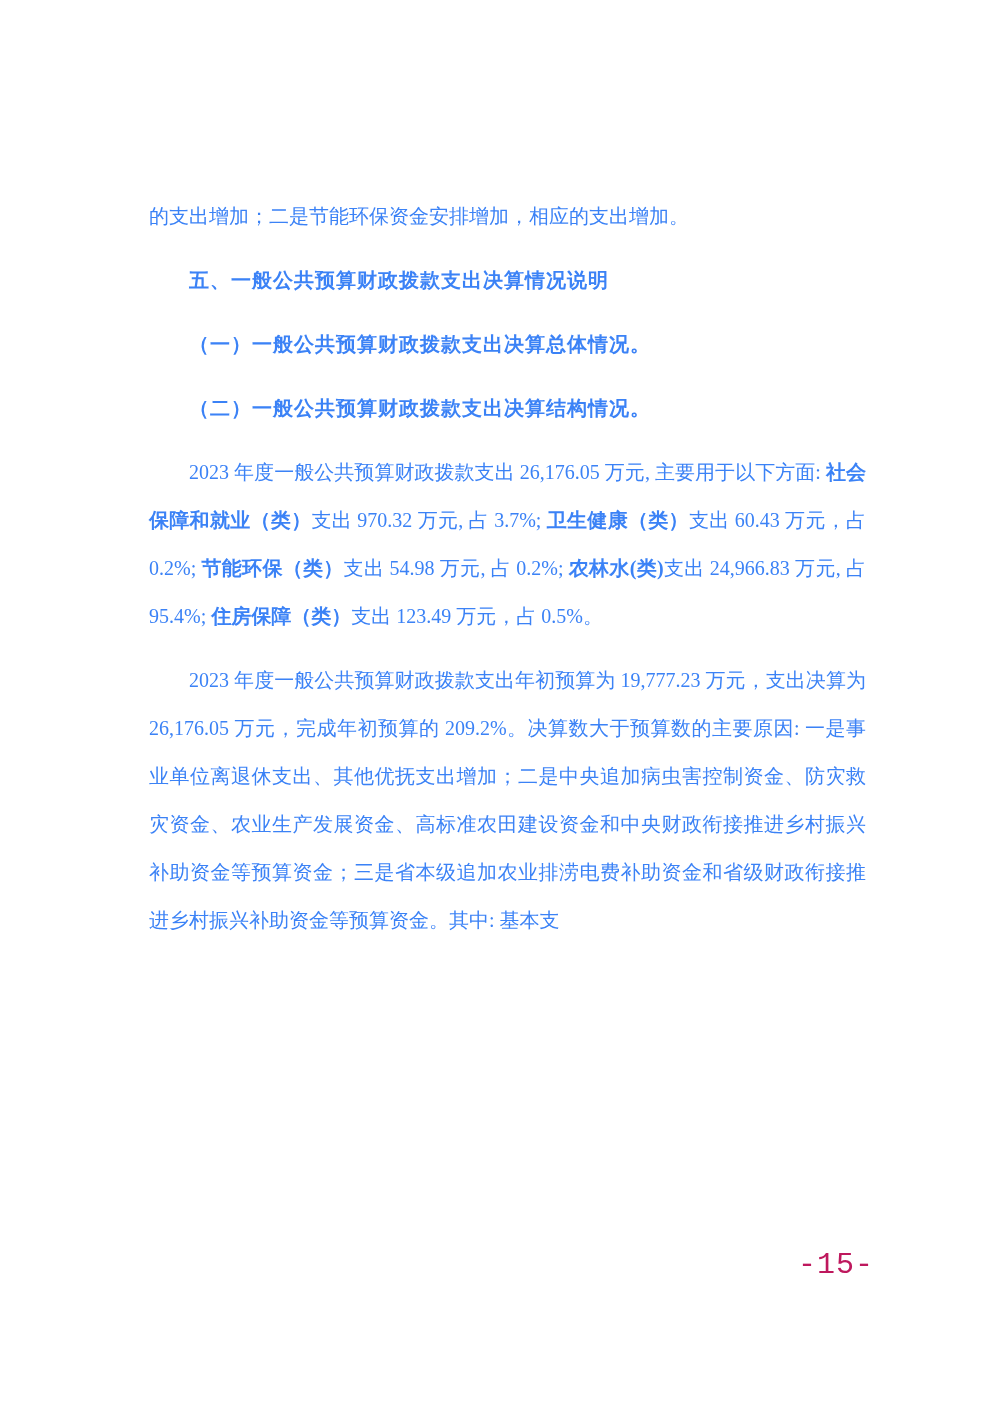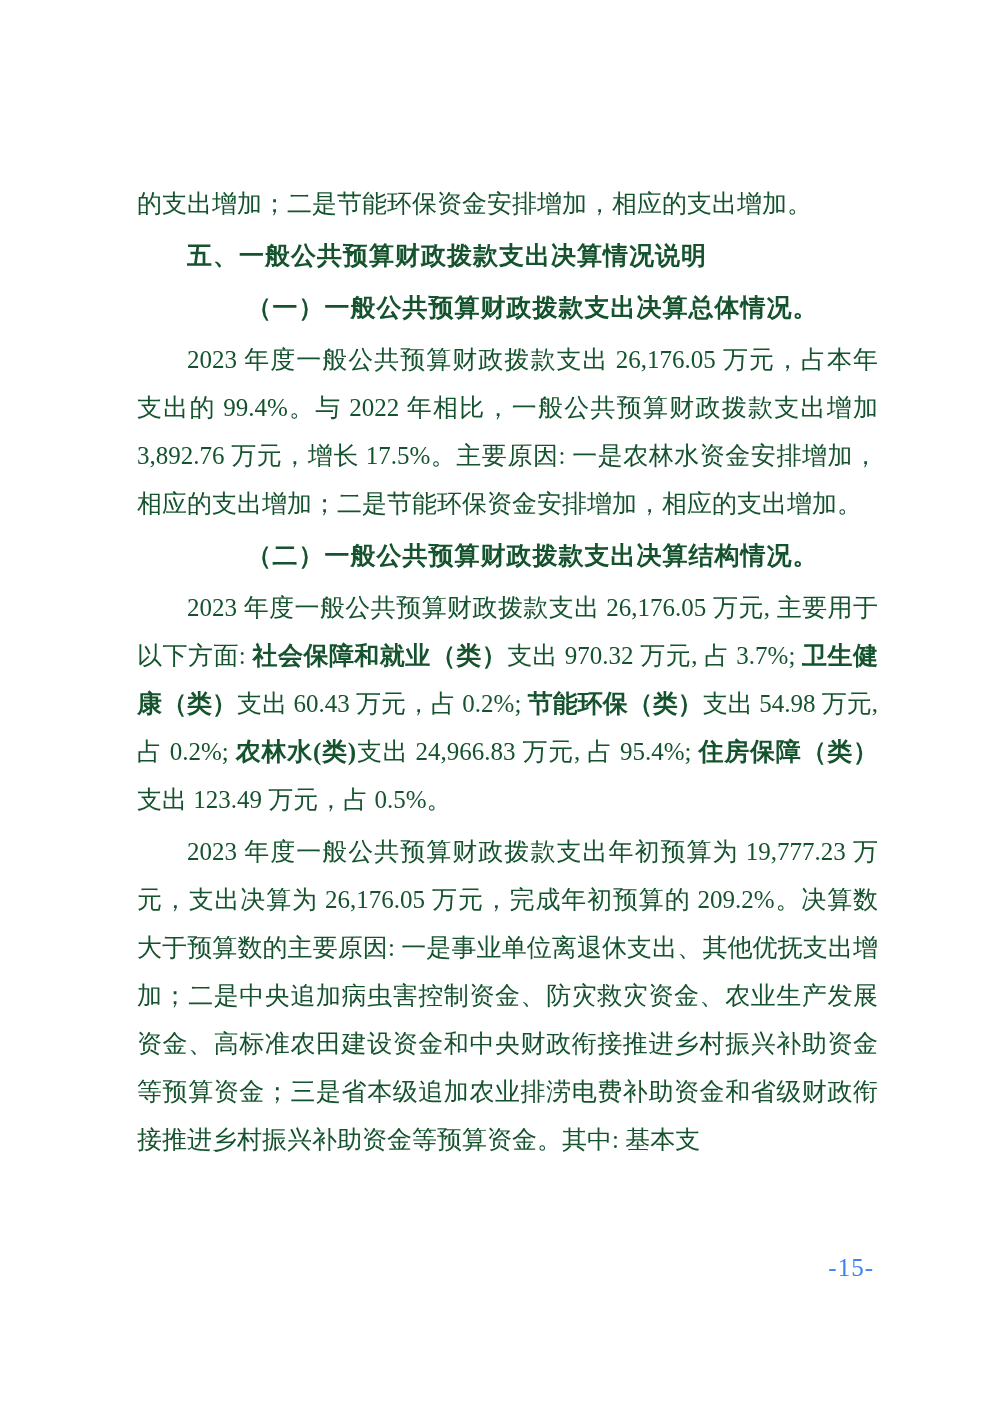--- a/index.html
+++ b/index.html
@@ -11,64 +11,63 @@
     position: relative;
     width: 1000px;
     height: 1414px;
     margin: 0 auto;
     background: #ffffff;
     box-sizing: border-box;
     padding: 176px 118px 0 133px;
     overflow: hidden;
   }
   .doc-body p {
-    margin: 4px;
+    margin: 16px;
     font-family: "Liberation Serif", "DejaVu Serif", serif;
-    font-size: 25px;
+    font-size: 20px;
     line-height: 48px;
-    color: #14532d;
+    color: #3b82f6;
     text-align: justify;
     text-justify: inter-ideograph;
   }
   .doc-body p.indent {
     text-indent: 2em;
   }
   .doc-body p.heading1 {
     font-family: Liberation Serif, serif;
     font-weight: bold;
     text-indent: 2em;
     text-align: left;
     letter-spacing: 1px;
   }
   .doc-body p.heading2 {
     font-weight: bold;
     text-indent: 2em;
-    text-align: center;
+    text-align: left;
     letter-spacing: 1px;
   }
   .doc-body span.bold {
     font-weight: bold;
   }
   .page-number {
     position: absolute;
     right: 126px;
     bottom: 132px;
-    font-family: Liberation Serif, serif;
-    font-size: 25px;
-    color: #3b82f6;
+    font-family: Liberation Mono, monospace;
+    font-size: 30px;
+    color: #be185d;
     letter-spacing: 1px;
   }
 </style>
 </head>
 <body>
 
 <div class="page">
   <div class="doc-body">
       <p class="body"><span>的支出增加；二是节能环保资金安排增加，相应的支出增加。</span></p>
       <p class="heading1 indent"><span class="bold">五、一般公共预算财政拨款支出决算情况说明</span></p>
       <p class="heading2 indent"><span class="bold">（一）一般公共预算财政拨款支出决算总体情况。</span></p>
-      <p class="body indent"><span>2023 年度一般公共预算财政拨款支出 26,176.05 万元，占本年支出的 99.4%。与 2022 年相比，一般公共预算财政拨款支出增加 3,892.76 万元，增长 17.5%。主要原因: 一是农林水资金安排增加，相应的支出增加；二是节能环保资金安排增加，相应的支出增加。</span></p>
       <p class="heading2 indent"><span class="bold">（二）一般公共预算财政拨款支出决算结构情况。</span></p>
       <p class="body indent"><span>2023 年度一般公共预算财政拨款支出 26,176.05 万元, 主要用于以下方面: </span><span class="bold">社会保障和就业（类）</span><span>支出 970.32 万元, 占 3.7%; </span><span class="bold">卫生健康（类）</span><span>支出 60.43 万元，占 0.2%; </span><span class="bold">节能环保（类）</span><span>支出 54.98 万元, 占 0.2%; </span><span class="bold">农林水(类)</span><span>支出 24,966.83 万元, 占 95.4%; </span><span class="bold">住房保障（类）</span><span>支出 123.49 万元，占 0.5%。</span></p>
       <p class="body indent"><span>2023 年度一般公共预算财政拨款支出年初预算为 19,777.23 万元，支出决算为 26,176.05 万元，完成年初预算的 209.2%。决算数大于预算数的主要原因: 一是事业单位离退休支出、其他优抚支出增加；二是中央追加病虫害控制资金、防灾救灾资金、农业生产发展资金、高标准农田建设资金和中央财政衔接推进乡村振兴补助资金等预算资金；三是省本级追加农业排涝电费补助资金和省级财政衔接推进乡村振兴补助资金等预算资金。其中: 基本支</span></p>
     </div>
   <div class="page-number">-15-</div>
 </div>
 
 </body></html>

